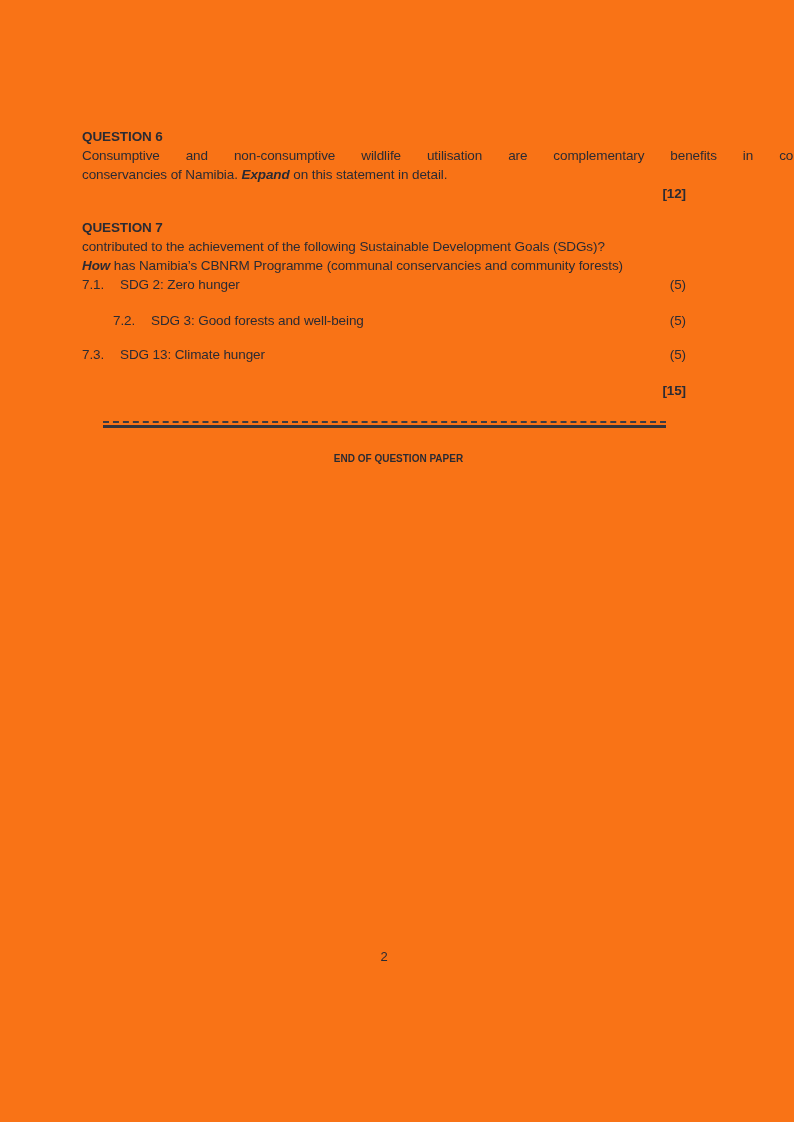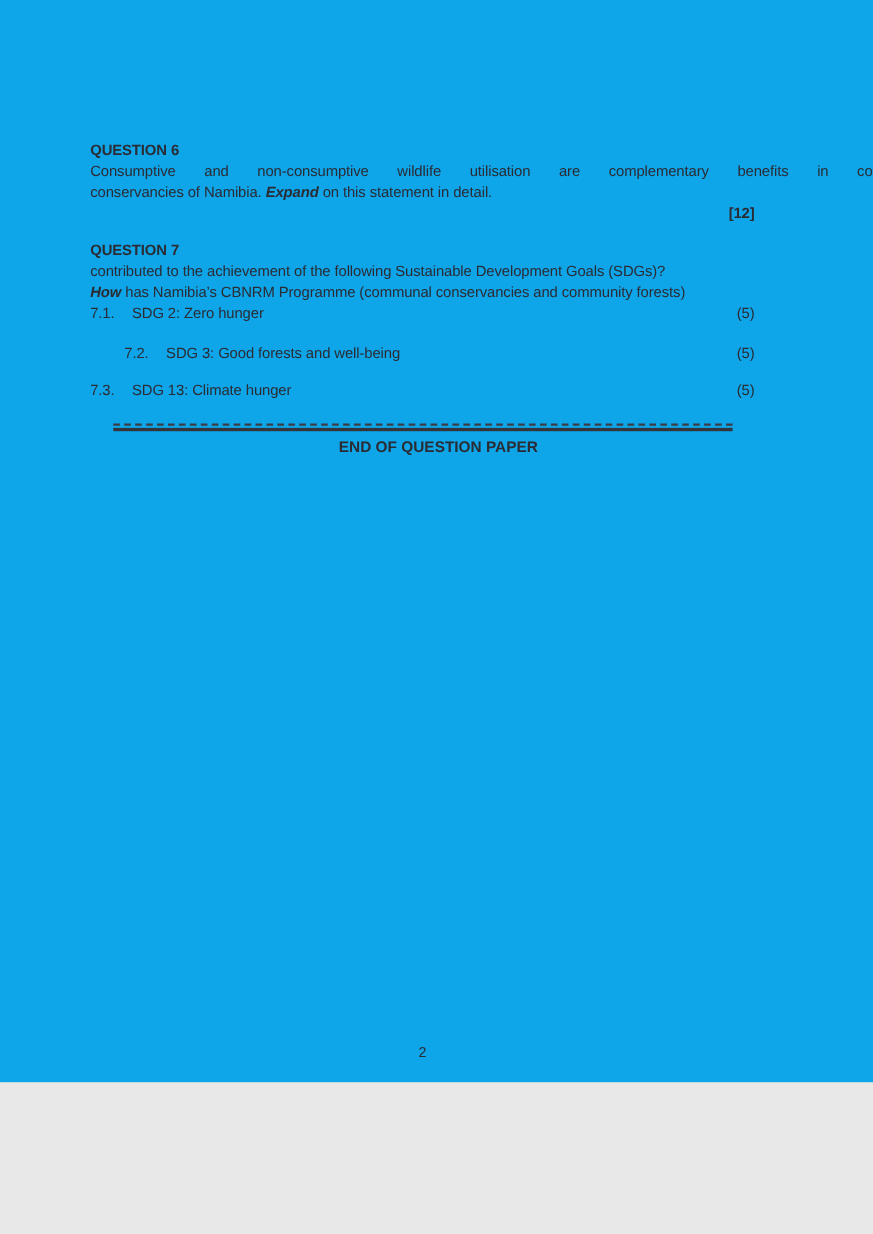--- a/index.html
+++ b/index.html
@@ -1,21 +1,21 @@
 <!DOCTYPE html>
 <html><head>
 <meta charset="utf-8">
 <style>
   html, body { margin: 0; padding: 0; background: #e8e8e8; }
   .page {
     position: relative;
     width: 794px;
-    height: 984px;
+    height: 1122px;
     margin: 0 auto;
-    background: #0ea5e9;
+    background: #f97316;
     color: #2b2b33;
     font-family: "Liberation Sans", sans-serif;
     overflow: hidden;
   }
   .content {
     position: absolute;
     left: 82px;
     top: 127px;
     width: 604px;
     font-size: 13.5px;
@@ -47,25 +47,25 @@
   .item-marks { flex: 0 0 auto; }
   .divider {
     margin-top: 21px;
     margin-left: 21px;
     width: 563px;
     height: 2px;
     border-top: 2px dashed #3c3c44;
     border-bottom: 3px solid #34343c;
   }
   .end-label {
-    margin-top: 5px;
+    margin-top: 21px;
     margin-left: 29px;
     text-align: center;
     font-weight: bold;
-    font-size: 14px;
+    font-size: 10px;
     letter-spacing: 0;
   }
   .page-number {
     position: absolute;
     left: 82px;
     top: 949px;
     width: 604px;
     text-align: center;
     font-size: 13px;
   }
@@ -110,20 +110,21 @@
         <span class="item-label">SDG 3: Good forests and well-being</span>
         <span class="item-marks">(5)</span>
       </div>
 
       <div class="item mt-14">
         <span class="item-num">7.3.</span>
         <span class="item-label">SDG 13: Climate hunger</span>
         <span class="item-marks">(5)</span>
       </div>
 
+      <div class="marks-line mt-17">[15]</div>
     </div>
 
     <div class="divider"></div>
     <div class="end-label">END OF QUESTION PAPER</div>
 
   </div>
 
   <div class="page-number">2</div>
 </div>
 

